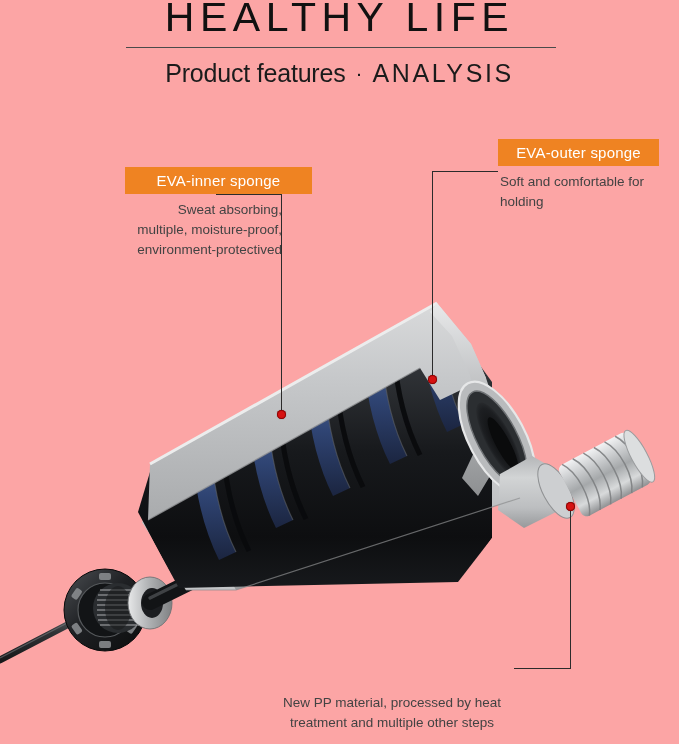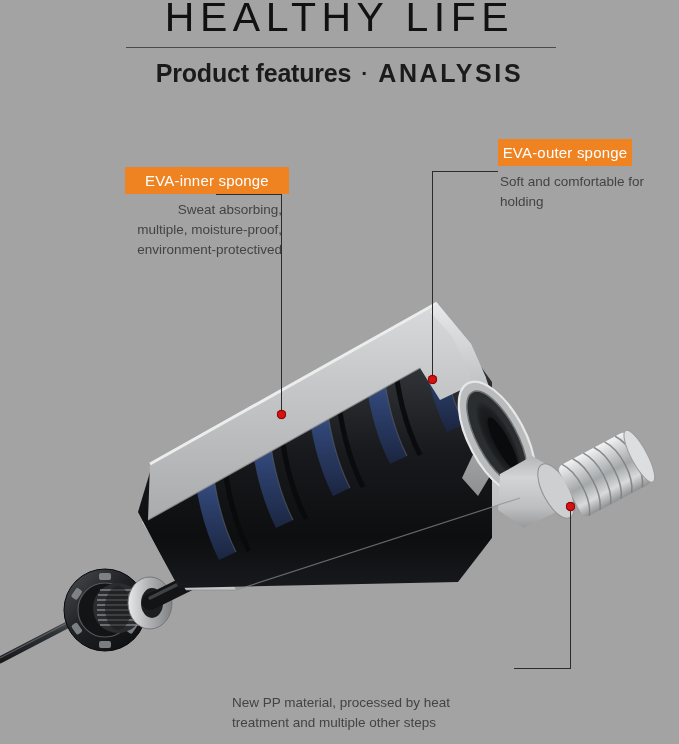--- a/index.html
+++ b/index.html
@@ -8,21 +8,21 @@
     padding: 0;
     background: #ffffff;
   }
   body {
     font-family: "Liberation Sans", "DejaVu Sans", sans-serif;
   }
   #page {
     position: relative;
     width: 679px;
     height: 744px;
-    background: #a3a3a3;
+    background: #fca5a5;
     overflow: hidden;
   }
 
   
   #header {
     position: absolute;
     left: 0;
     top: 0;
     width: 679px;
     height: 100px;
@@ -51,56 +51,56 @@
   }
   #subtitle {
     position: absolute;
     left: 0;
     top: 57px;
     width: 679px;
     text-align: center;
     white-space: nowrap;
     color: #1b1b1b;
     font-size: 25px;
-    font-weight: 700;
+    font-weight: 400;
     line-height: 32px;
   }
   #subtitle .sub-a { letter-spacing: -0.2px; }
   #subtitle .sub-dot { letter-spacing: 0; padding: 0 10px; font-size: 21px; position: relative; top: -2px; }
   #subtitle .sub-b { letter-spacing: 2.6px; }
 
   
   .badge {
     position: absolute;
     background: #ef8322;
     color: #ffffff;
     font-size: 15px;
     font-weight: 400;
     letter-spacing: 0.2px;
     text-align: center;
     white-space: nowrap;
     box-sizing: border-box;
     line-height: 27px;
     height: 27px;
   }
-  #badge-inner   { left: 125px; top: 167px; width: 164px; }
-  #badge-outer   { left: 498px; top: 139px; width: 134px; }
+  #badge-inner   { left: 125px; top: 167px; width: 187px; }
+  #badge-outer   { left: 498px; top: 139px; width: 161px; }
   #badge-handle  { left: 413px; top: 658px; width: 90px;  }
 
   
   .callout-text {
     position: absolute;
     color: #434343;
     font-size: 13.5px;
     line-height: 20px;
     white-space: pre-line;
   }
   #text-inner  { left: 40px;  top: 200px; width: 242px; text-align: right; }
   #text-outer  { left: 500px; top: 172px; width: 179px; text-align: left; }
-  #text-handle { left: 232px; top: 693px; width: 320px; text-align: left; }
+  #text-handle { left: 232px; top: 693px; width: 320px; text-align: center; }
 
   
   .leader-v {
     position: absolute;
     width: 1px;
     background: #2b2b2b;
   }
   .leader-h {
     position: absolute;
     height: 1px;

